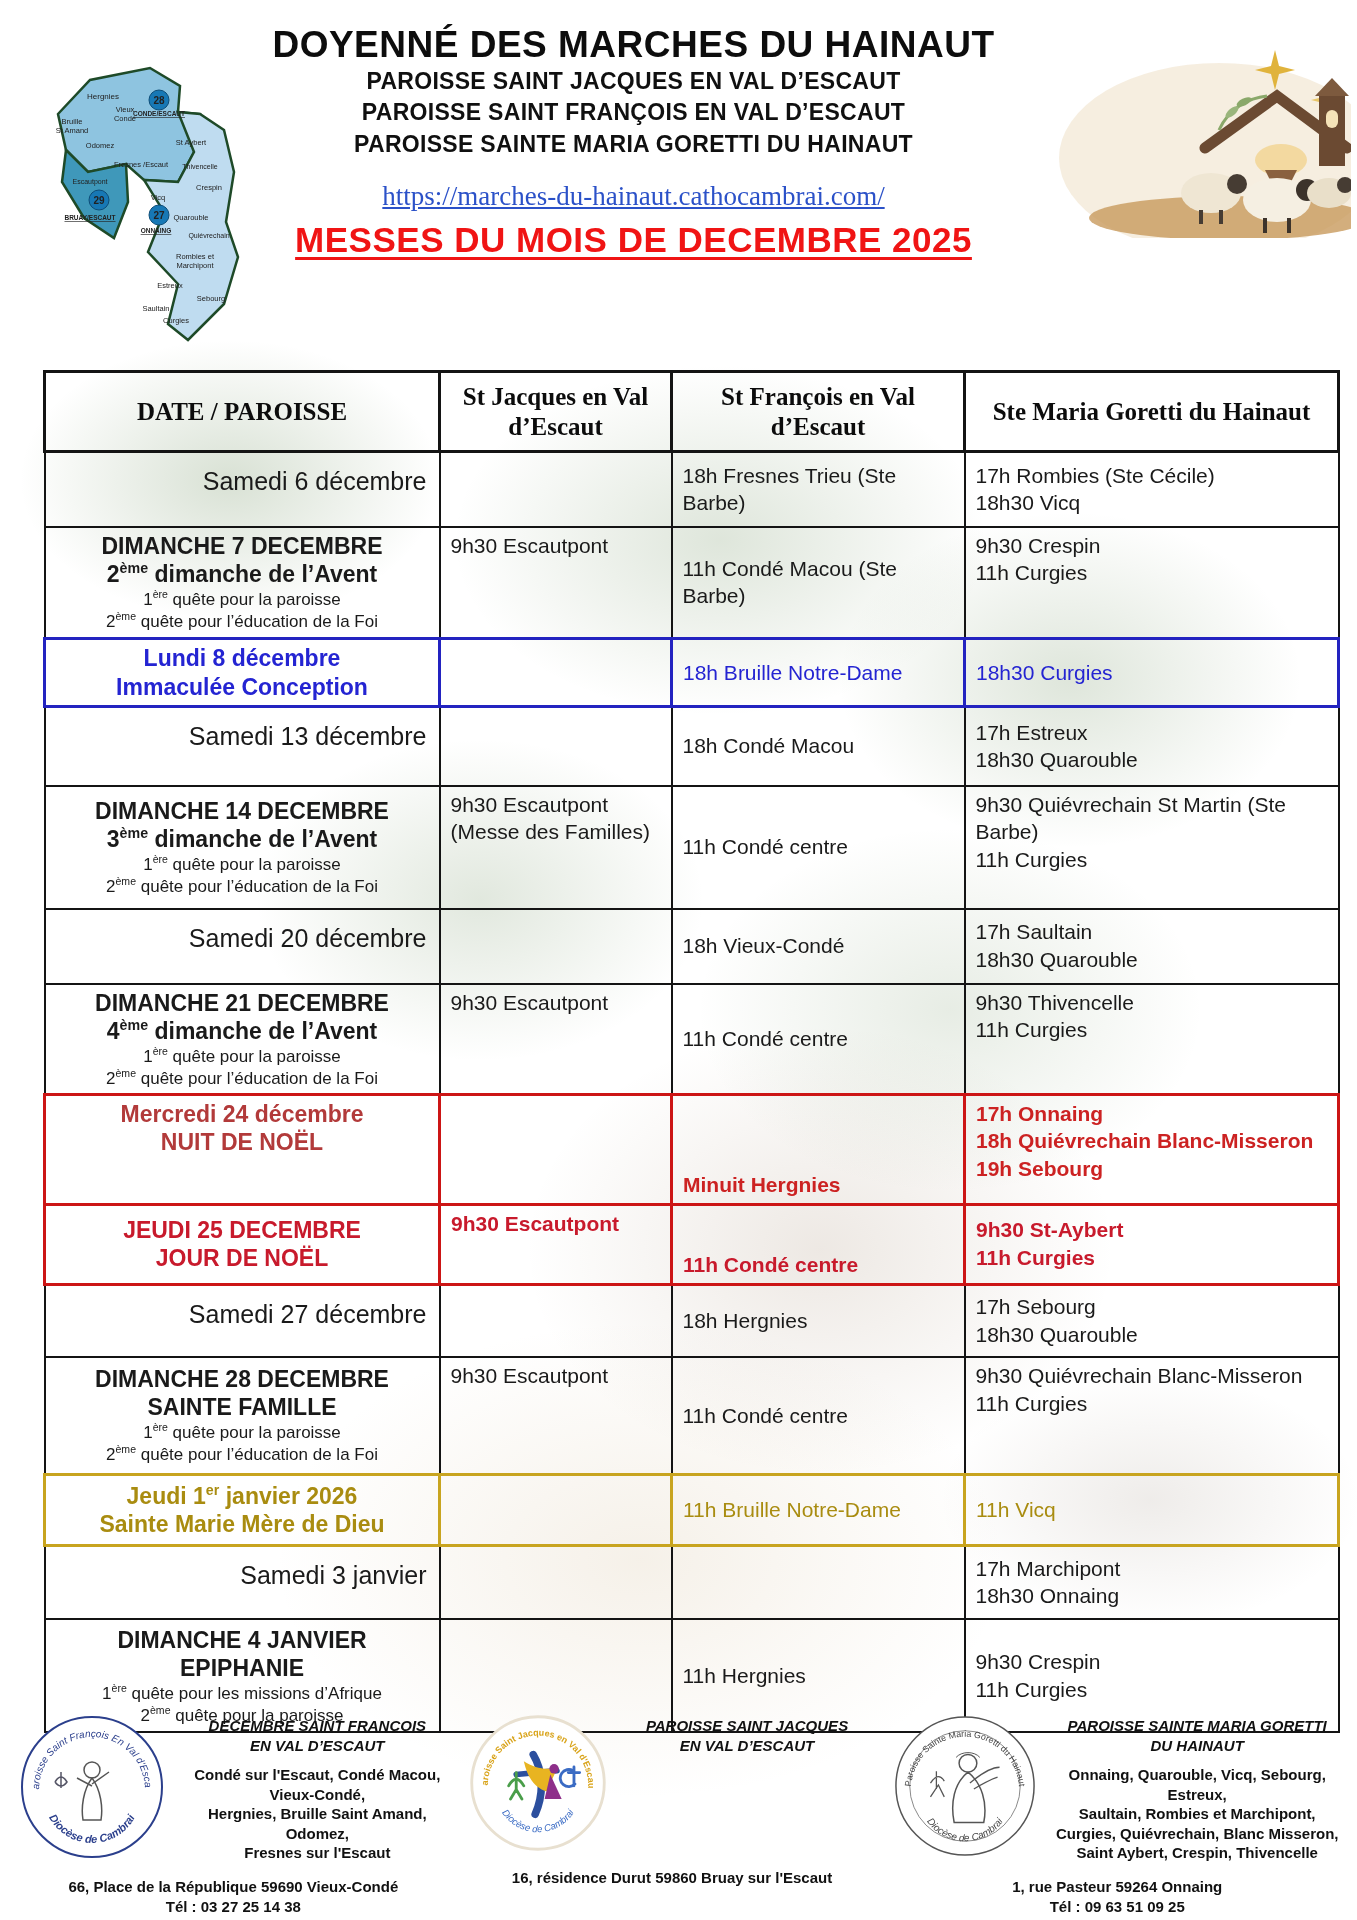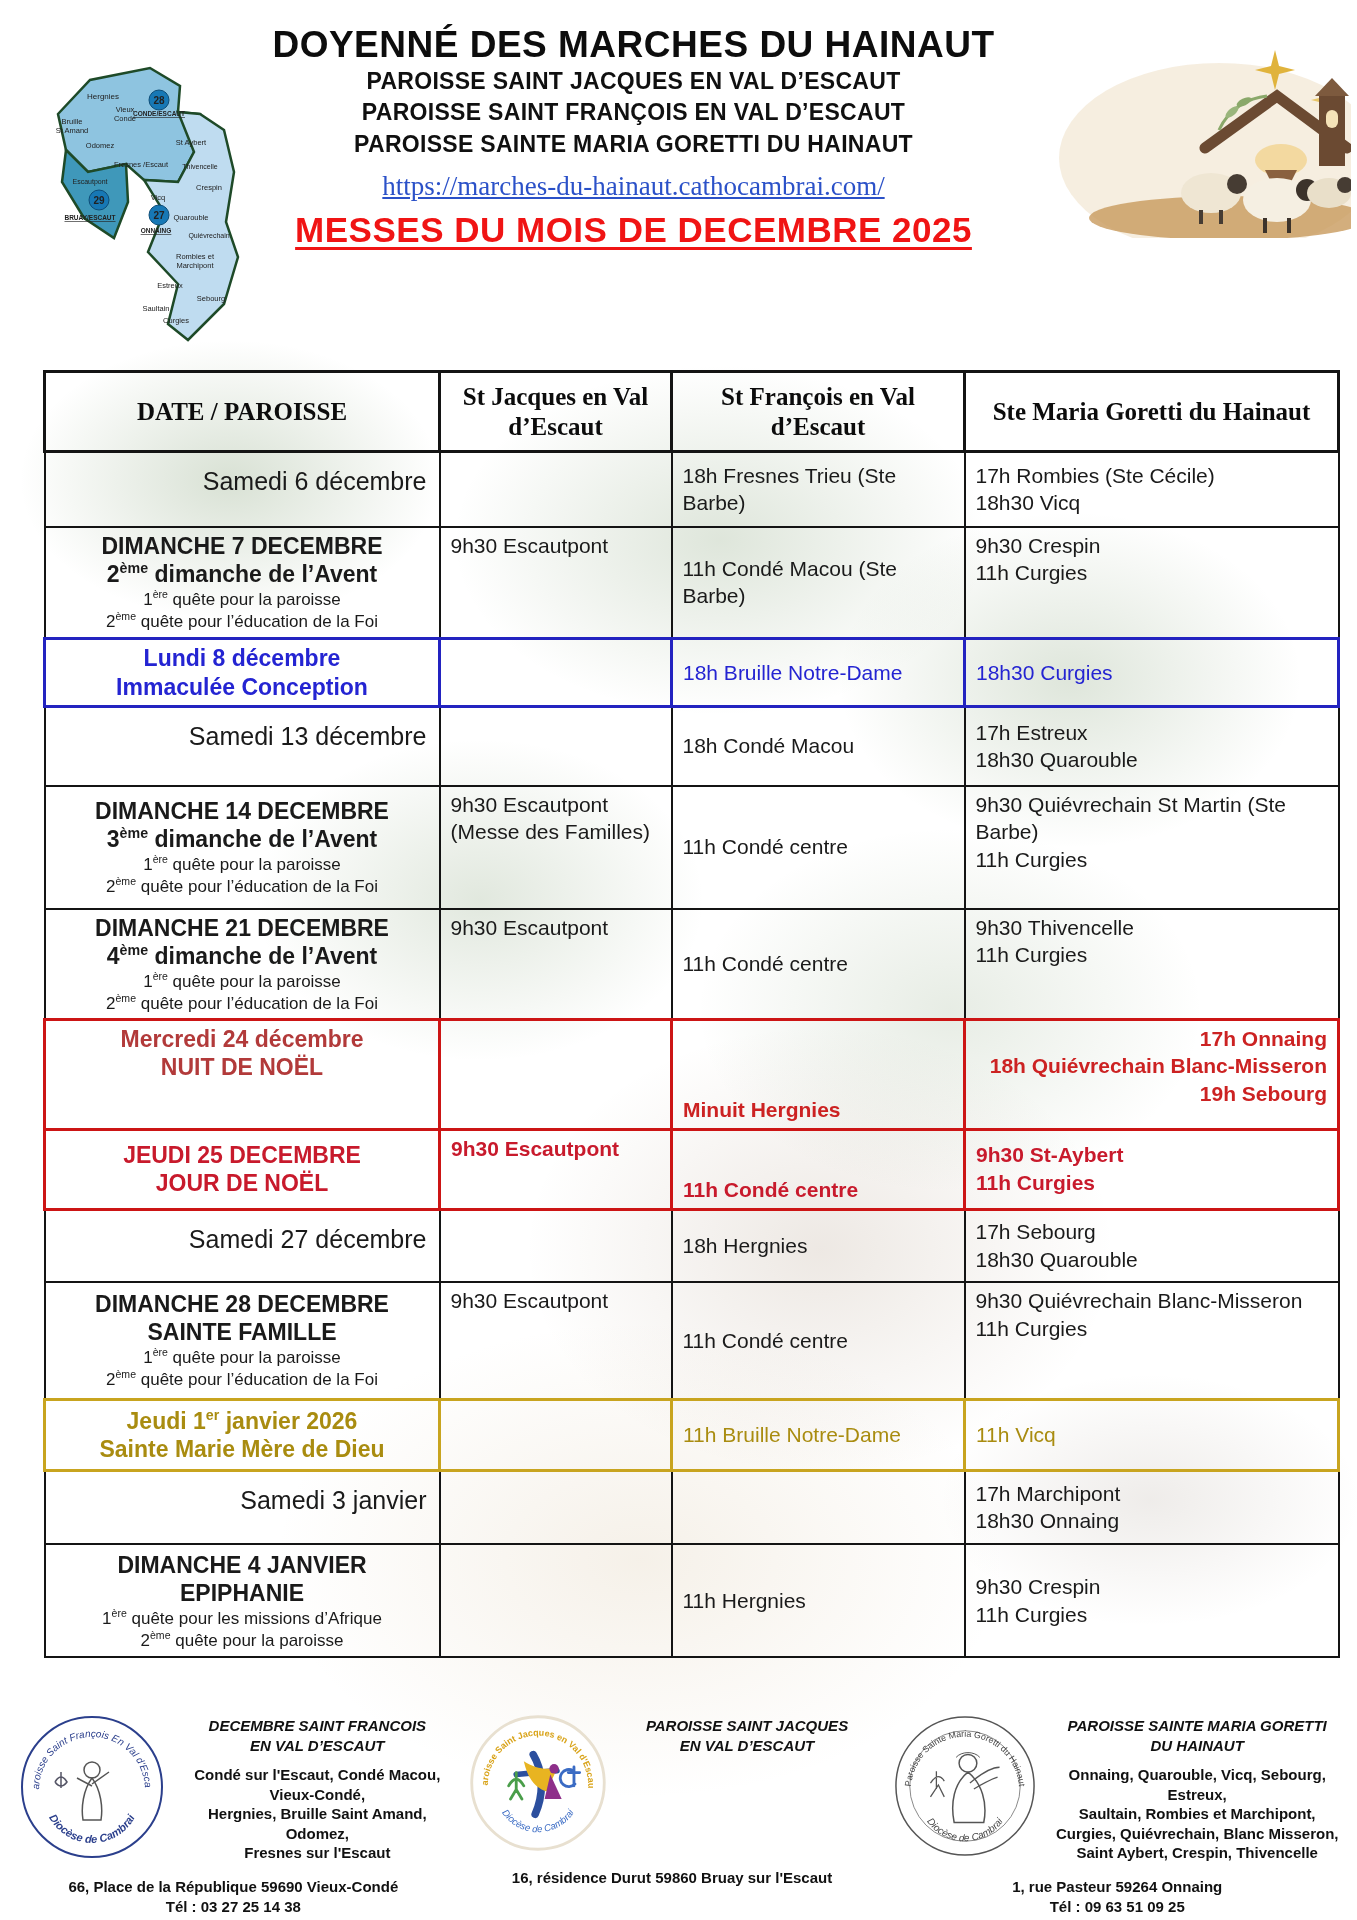--- a/index.html
+++ b/index.html
@@ -20,21 +20,21 @@
       radial-gradient(ellipse 360px 260px at 950px 1010px, rgba(106,140,90,.16), transparent 70%),
       radial-gradient(ellipse 420px 320px at 820px 1250px, rgba(130,95,60,.14), transparent 70%),
       radial-gradient(ellipse 520px 340px at 640px 1560px, rgba(196,166,116,.16), transparent 70%),
       radial-gradient(ellipse 300px 180px at 1150px 1500px, rgba(120,100,80,.12), transparent 70%);
   }
   
   .header{ position:relative; z-index:2; padding-top:26px; height:330px; }
   .header-text{ margin:0 300px 0 210px; text-align:center; }
   .main-title{ font-size:37px; font-weight:800; letter-spacing:.5px; color:#0d0d0d; line-height:1.05; }
   .sub-title{ font-size:23px; font-weight:800; letter-spacing:.3px; color:#101010; line-height:1.28; margin-top:2px; }
-  .site-link{ display:inline-block; margin-top:12px; font-family:"Liberation Serif","DejaVu Serif",serif;
+  .site-link{ display:inline-block; margin-top:22px; font-family:"Liberation Serif","DejaVu Serif",serif;
     font-size:27px; color:#2b51c8; text-decoration:underline; }
   .banner{ margin-top:8px; font-size:35px; font-weight:800; color:#f01414; text-decoration:underline;
     text-underline-offset:5px; letter-spacing:.5px; }
   
   .map{ position:absolute; left:28px; top:52px; width:220px; height:308px; z-index:3; }
   .map text{ font-family:"Liberation Sans",sans-serif; fill:#222; }
   
   .nativity{ position:absolute; right:6px; top:38px; width:322px; height:200px; z-index:1; }
   
   table.schedule{ position:relative; z-index:2; border-collapse:collapse; margin-left:43px; width:1294px;
@@ -239,20 +239,33 @@
           <div class="ln ">(Messe des Familles)</div>
         </td>
         <td class="mass-cell">
           <div class="ln ">11h Condé centre</div>
         </td>
         <td class="mass-cell" style="vertical-align: top; border-radius: 21px;">
           <div class="ln ">9h30 Quiévrechain St Martin (Ste Barbe)</div>
           <div class="ln ">11h Curgies</div>
         </td>
       </tr>
+      <tr class="row-plain" style="height: 75px;">
+        <td class="date-cell right">
+          <div class="ln day">Samedi 20 décembre</div>
+        </td>
+        <td class="mass-cell"></td>
+        <td class="mass-cell">
+          <div class="ln ">18h Vieux-Condé</div>
+        </td>
+        <td class="mass-cell">
+          <div class="ln ">17h Saultain</div>
+          <div class="ln ">18h30 Quarouble</div>
+        </td>
+      </tr>
       <tr class="row-plain" style="height: 92px;">
         <td class="date-cell center">
           <div class="ln lg">DIMANCHE  21 DECEMBRE</div>
           <div class="ln lg">4<sup>ème</sup> dimanche de l’Avent</div>
           <div class="ln sm">1<sup>ère</sup> quête pour la paroisse</div>
           <div class="ln sm">2<sup>ème</sup> quête pour l’éducation de la Foi</div>
         </td>
         <td class="mass-cell" style="vertical-align: top;">
           <div class="ln ">9h30 Escautpont</div>
         </td>
@@ -266,21 +279,21 @@
       </tr>
       <tr class="row-darkred" style="height: 110px;">
         <td class="date-cell center" style="vertical-align: top;">
           <div class="ln lg">Mercredi 24 décembre</div>
           <div class="ln lg">NUIT DE NOËL</div>
         </td>
         <td class="mass-cell"></td>
         <td class="mass-cell" style="vertical-align: bottom;">
           <div class="ln ">Minuit Hergnies</div>
         </td>
-        <td class="mass-cell" style="vertical-align: top; text-align: right;">
+        <td class="mass-cell" style="vertical-align: top;">
           <div class="ln ">17h Onnaing</div>
           <div class="ln ">18h Quiévrechain Blanc-Misseron</div>
           <div class="ln ">19h Sebourg</div>
         </td>
       </tr>
       <tr class="row-red" style="height: 80px;">
         <td class="date-cell center">
           <div class="ln lg">JEUDI 25 DECEMBRE</div>
           <div class="ln lg">JOUR DE NOËL</div>
         </td>

